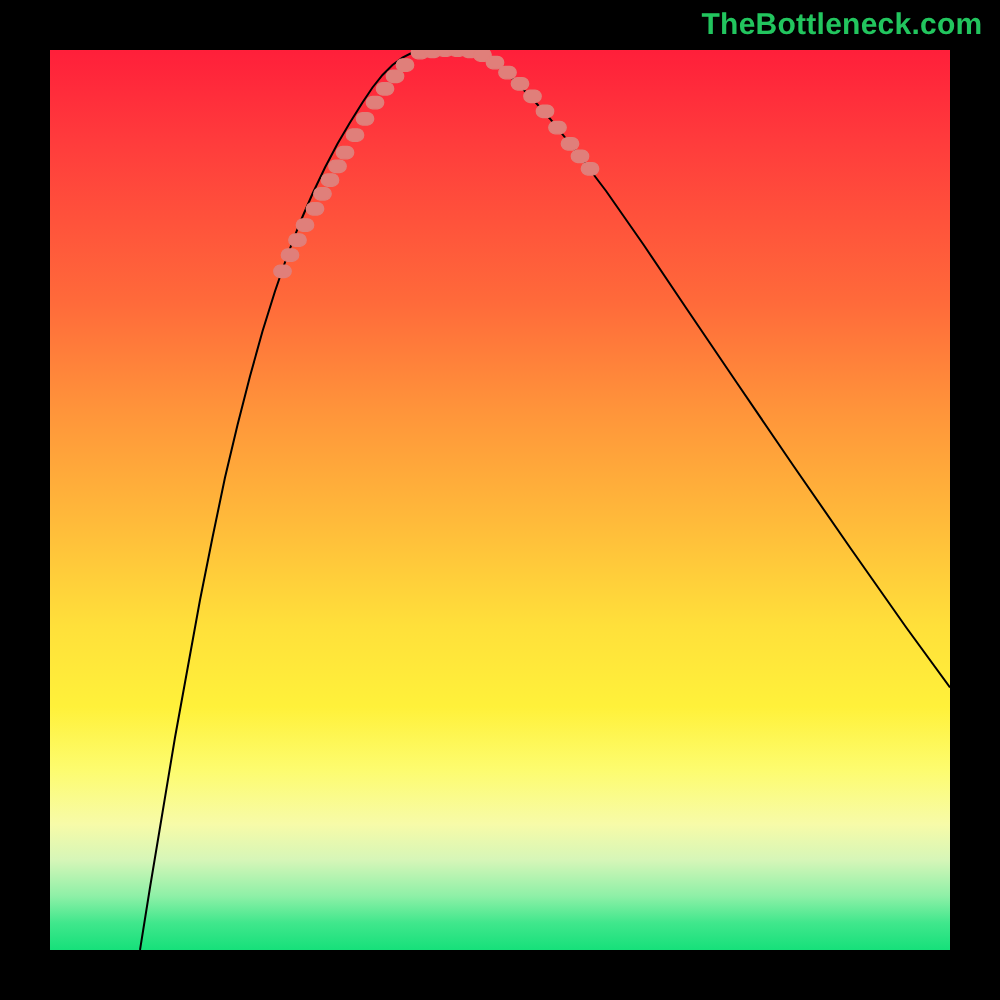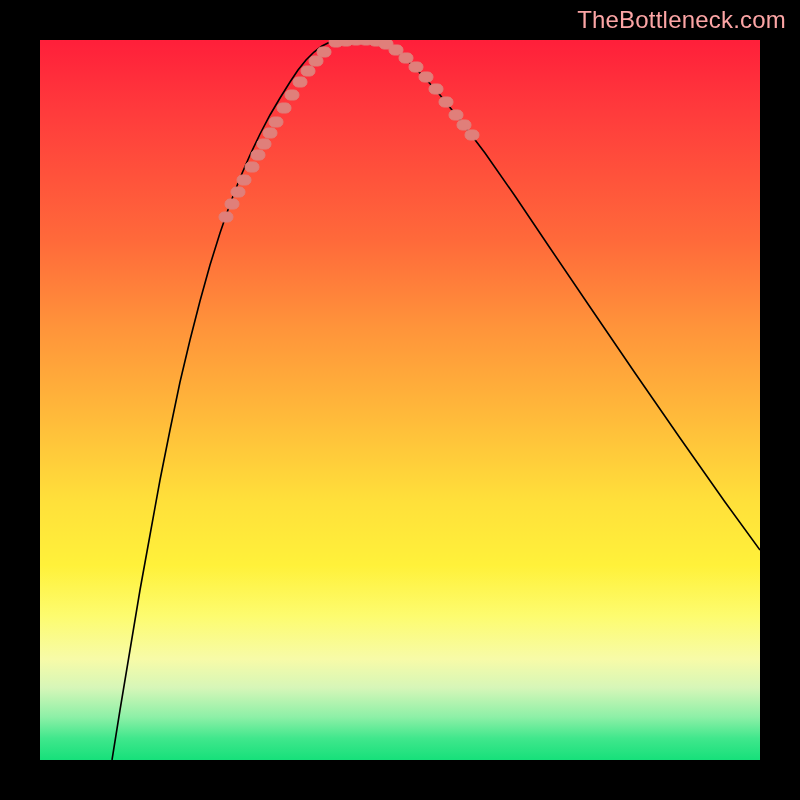--- a/index.html
+++ b/index.html
@@ -14,23 +14,23 @@
   .outer {
     position: relative;
     width: 800px;
     height: 800px;
     background: #000;
   }
   .watermark {
     position: absolute;
     top: 6px;
     right: 14px;
-    color: #fca5a5;
+    color: #22c55e;
     font-size: 24px;
-    font-weight: 400;
+    font-weight: 700;
     letter-spacing: 0.2px;
     z-index: 5;
   }
   .plot {
     position: absolute;
     left: 40px;
     top: 40px;
     width: 720px;
     height: 720px;
     background: linear-gradient(to bottom,

